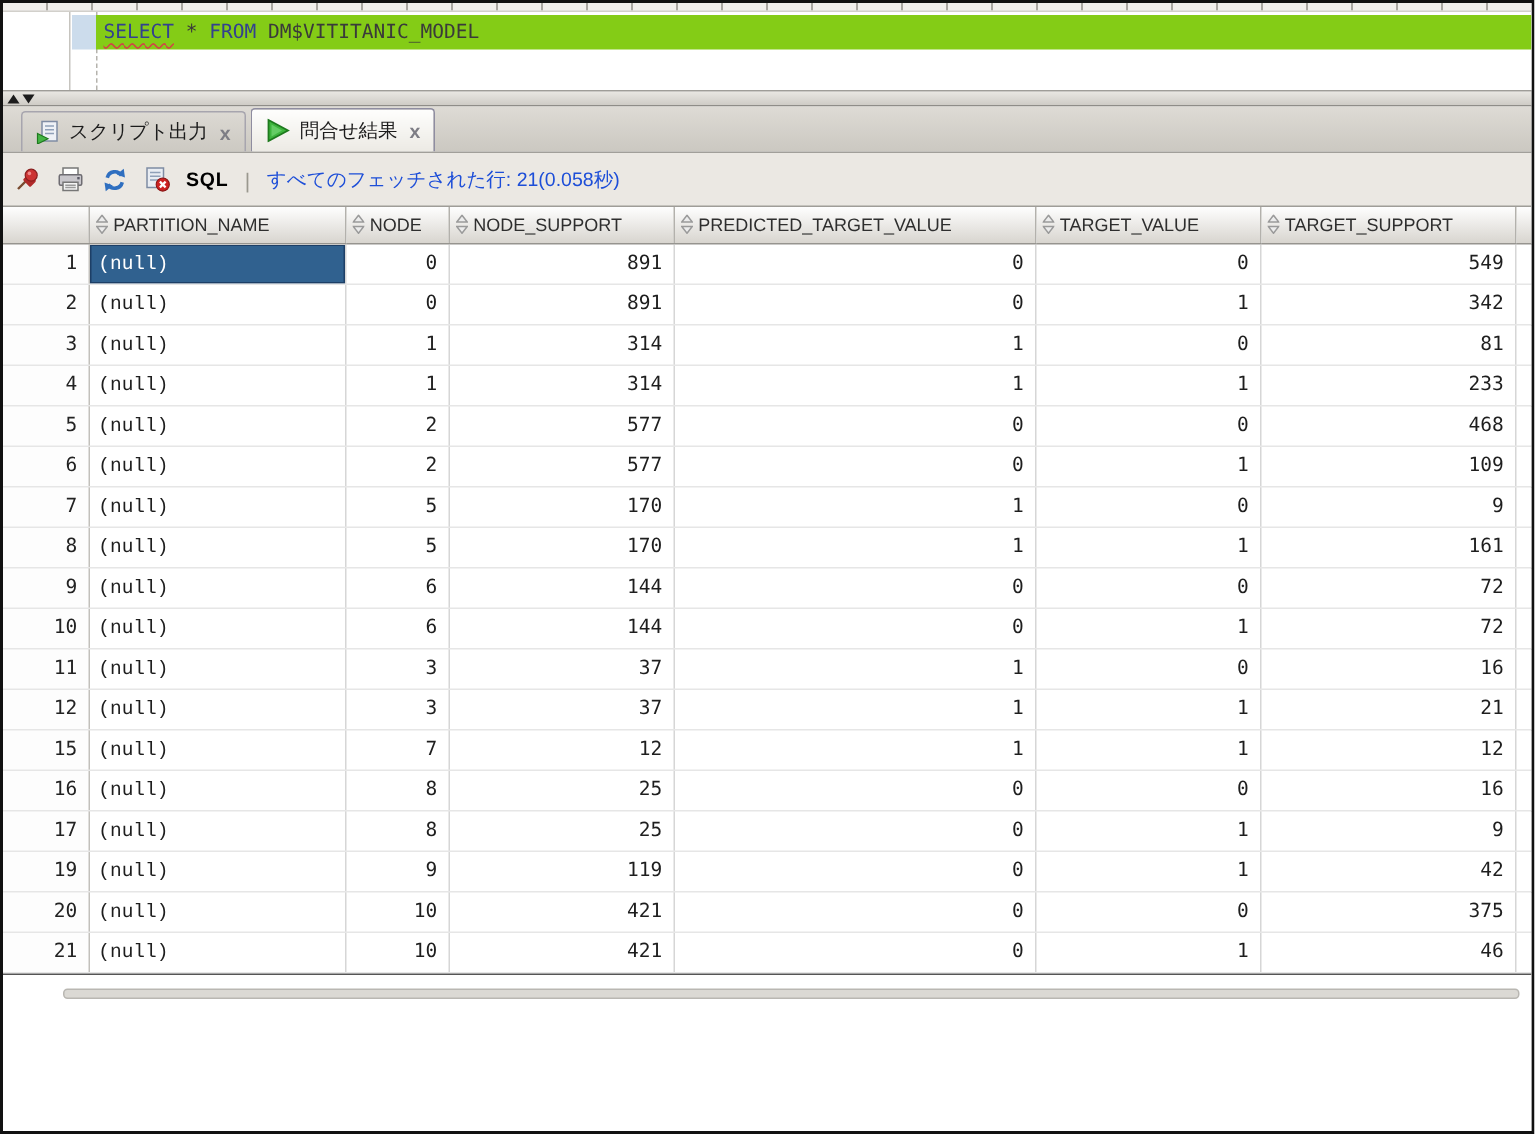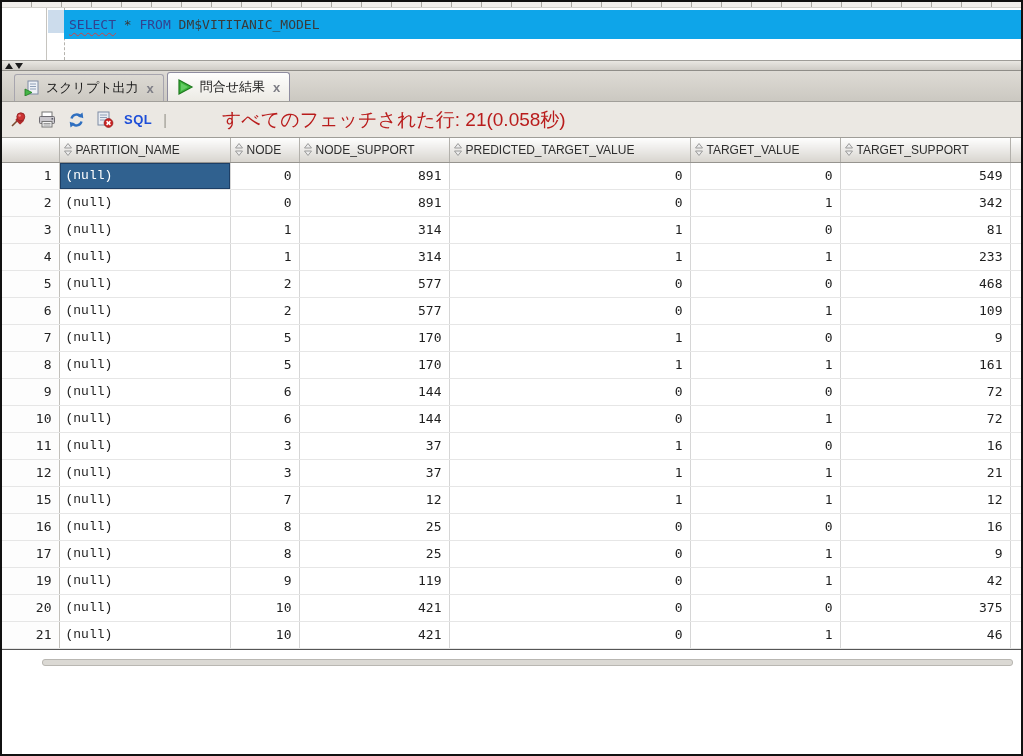--- a/index.html
+++ b/index.html
@@ -7,44 +7,44 @@
   .screen { width:1023px; height:756px; border:2px solid #111; display:flex; flex-direction:column; background:#fff; overflow:hidden; }
 
   
   .editor { height:58px; position:relative; background:#fff; flex:none; }
   .ruler { height:6px; background:#f1efec; border-bottom:1px solid #d2d0cb;
            background-image:repeating-linear-gradient(to right, transparent 0 29px, #a9a7a2 29px 30px); }
   .editor-body { position:relative; height:52px; background:#fff; }
   .gutter { position:absolute; left:0; top:0; bottom:0; width:45px; background:#fff; border-right:1px solid #c6c4bf; }
   .gutter-current { position:absolute; left:46px; top:2px; width:16px; height:23px; background:#ccdcec; }
   .margin-guide { position:absolute; left:62px; top:0; bottom:0; border-left:1px dashed #b5b3ad; }
-  .current-line { position:absolute; left:62px; right:0; top:2px; height:29px; background:#0ea5e9; display:flex; align-items:center; }
+  .current-line { position:absolute; left:62px; right:0; top:2px; height:23px; background:#84cc16; display:flex; align-items:center; }
   .sql-text { padding-left:5px; font-family:"DejaVu Sans Mono", monospace; font-size:13px; color:#333; white-space:pre; }
   .sql-kw { color:#33418f; }
   .sql-kw-err { color:#33418f; text-decoration:underline; text-decoration-style:wavy; text-decoration-color:#d04545; text-decoration-thickness:1px; text-underline-offset:3px; }
   .sql-ident { color:#3a3a3a; }
 
   
   .splitter { height:11px; flex:none; background:linear-gradient(#e9e7e2,#cfccc6); border-top:1px solid #9f9d98; border-bottom:1px solid #8f8d88; display:flex; align-items:center; padding-left:3px; gap:2px; }
   .tri { width:0; height:0; display:inline-block; }
   .tri-up { border-left:4px solid transparent; border-right:4px solid transparent; border-bottom:6px solid #1c1c1c; }
   .tri-down { border-left:4px solid transparent; border-right:4px solid transparent; border-top:6px solid #1c1c1c; }
 
   
   .tabbar { height:31px; flex:none; background:linear-gradient(#dedbd5,#cbc8c1); display:flex; align-items:flex-end; padding-left:12px; border-bottom:1px solid #a19f9a; }
   .tab { height:27px; display:flex; align-items:center; gap:6px; padding:0 9px; font-size:13px; color:#1c1c1c; border:1px solid #a7a5ae; border-bottom:none; border-radius:3px 3px 0 0; background:linear-gradient(#dcd9d3,#ccc9c2); margin-right:3px; cursor:default; }
   .tab.active { background:linear-gradient(#fefefd,#eceae4); height:29px; border-color:#8f8da0; }
   .tab-close { color:#7d7d85; font-size:13px; font-weight:bold; margin-left:2px; }
 
   
   .toolbar { height:36px; flex:none; background:#ebe8e3; border-bottom:1px solid #9f9d98; display:flex; align-items:center; padding-left:6px; gap:9px; }
   .tbtn { width:20px; height:20px; display:flex; align-items:center; justify-content:center; }
-  .sql-label { color:#1d4ed8; font-size:13px; font-weight:bold; letter-spacing:0.5px; }
+  .sql-label { color:#000000; font-size:13px; font-weight:bold; letter-spacing:0.5px; }
   .tb-sep { color:#9a988f; font-size:14px; padding:0 2px; }
-  .status-text { color:#b91c1c; font-size:19px;margin-left:44px; }
+  .status-text { color:#1d4ed8; font-size:13px; }
 
   
   .gridwrap { flex:none; }
   table.grid { border-collapse:collapse; table-layout:fixed; width:1019px; }
   .grid th { height:24px; background:linear-gradient(#fefefe,#d8d5cf); border-right:1px solid #b3b1ac; border-bottom:1px solid #96948f; font-size:12px; font-weight:normal; color:#2e2e2e; text-align:left; padding:0 3px 0 4px; white-space:nowrap; overflow:hidden; }
   .grid th .hwrap { display:flex; align-items:center; gap:4px; }
   .grid th.rownum-h, .grid th.filler-h { border-right:1px solid #b3b1ac; }
   .grid th.filler-h { border-right:none; }
   .grid td { height:27px; font-family:"DejaVu Sans Mono", monospace; font-size:13px; color:#1e1e1e; border-right:1px solid #d6d6d6; border-bottom:1px solid #e6e6e6; padding:0 7px 0 6px; white-space:nowrap; overflow:hidden; }
   .grid td.rownum { text-align:right; color:#222; background:#fdfdfd; border-right:1px solid #c2c0bb; padding-right:7px; }

